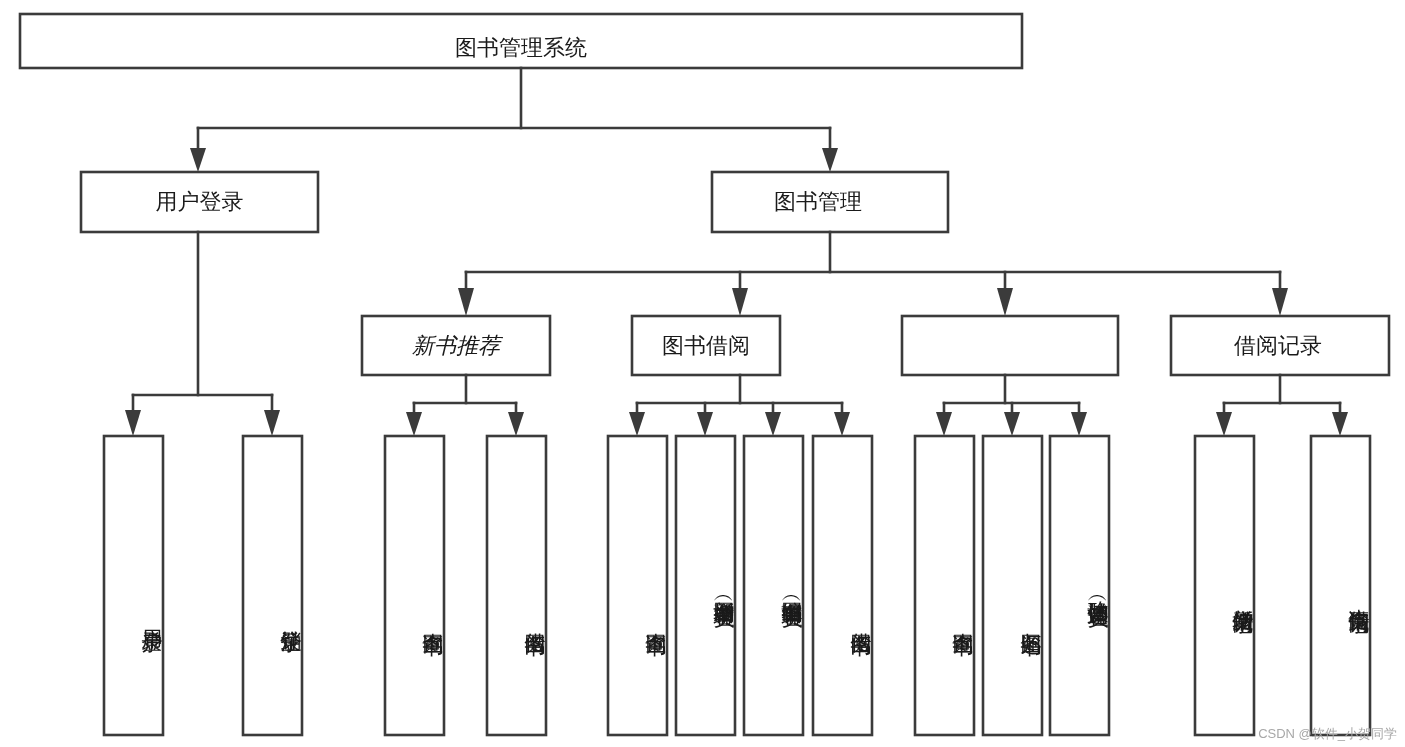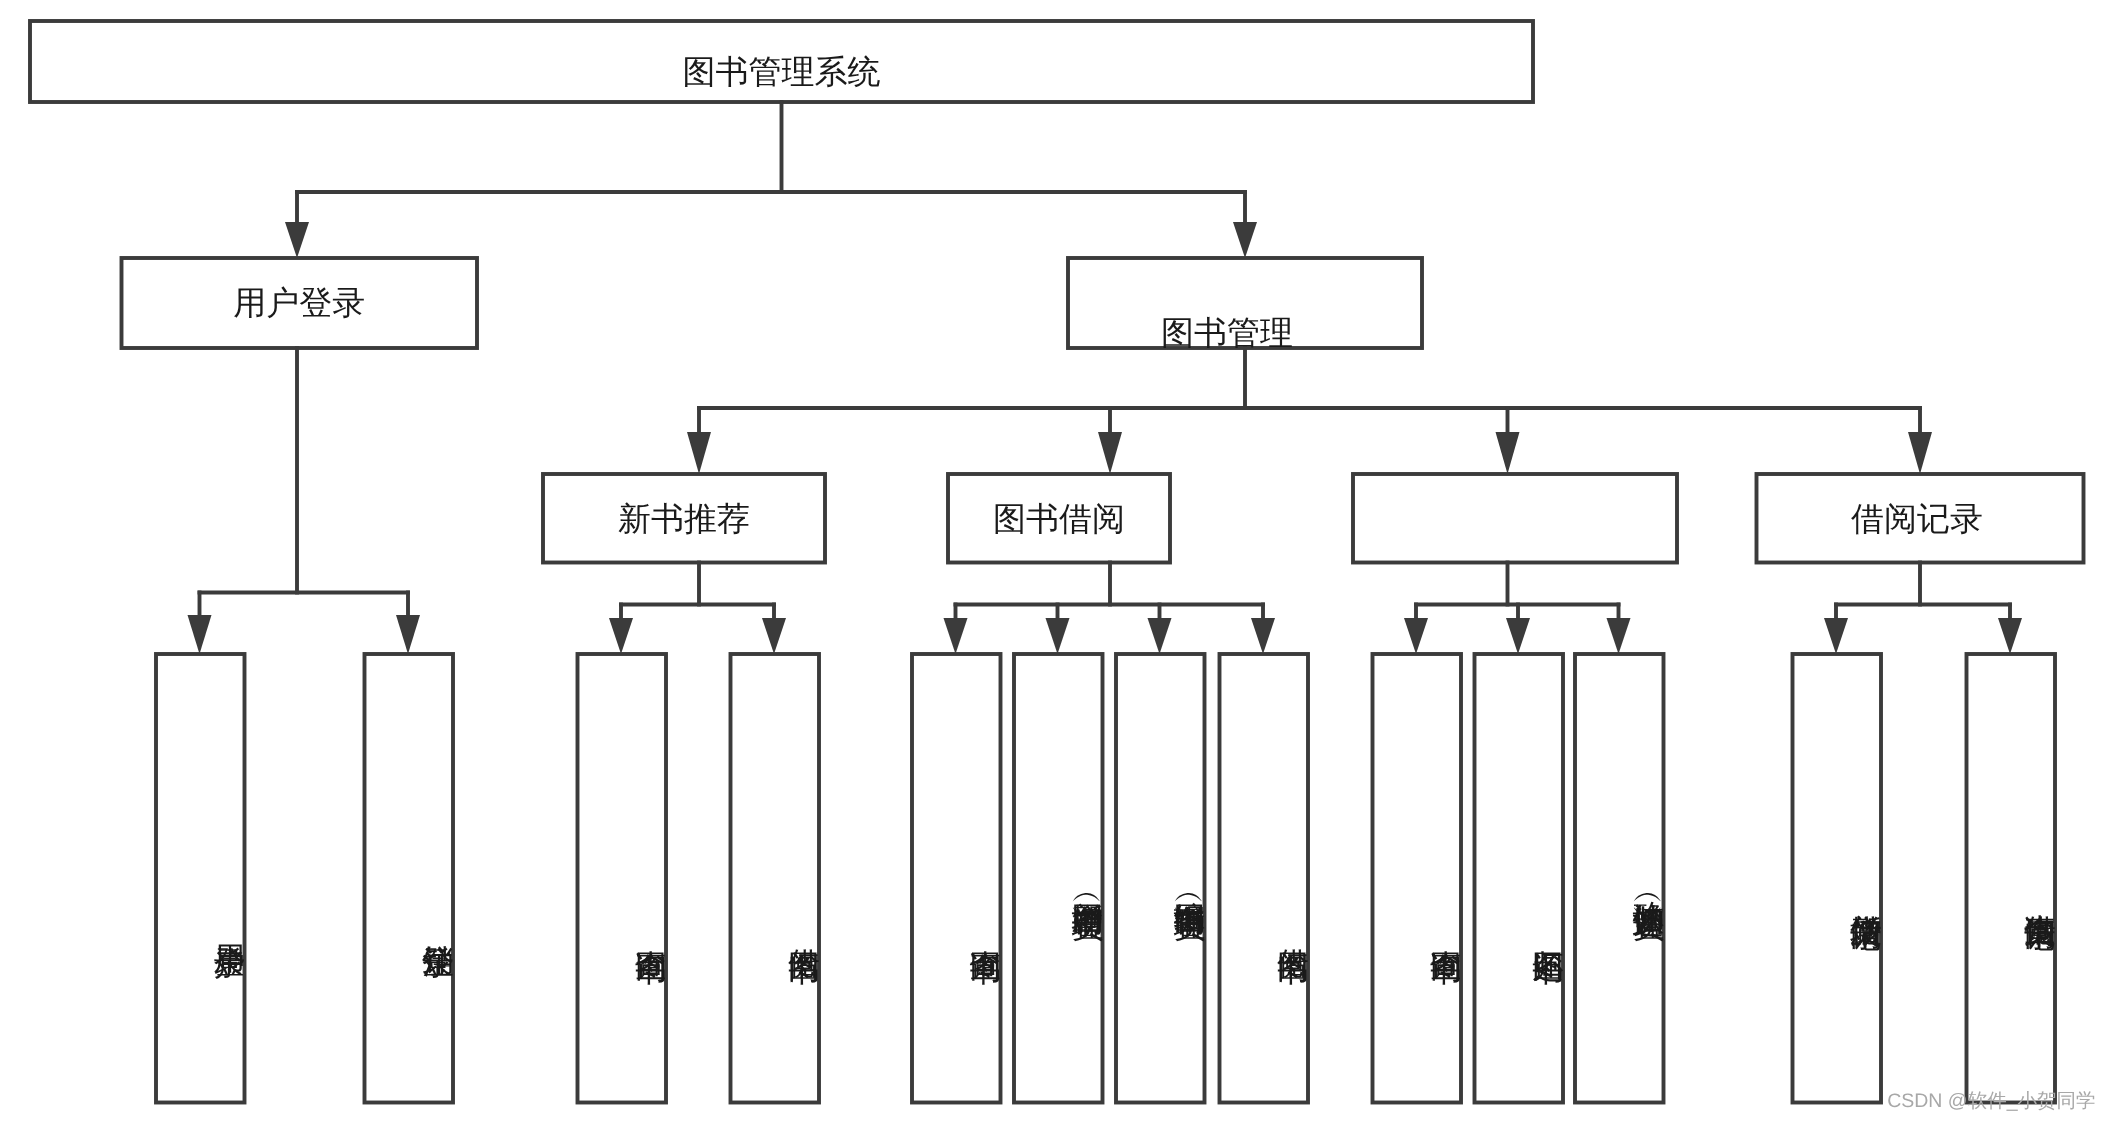--- a/index.html
+++ b/index.html
@@ -169,23 +169,23 @@
     <rect class="node-box" x="983" y="436" width="59" height="299"></rect>
     <rect class="node-box" x="1050" y="436" width="59" height="299"></rect>
 
     <rect class="node-box" x="1195" y="436" width="59" height="299"></rect>
     <rect class="node-box" x="1311" y="436" width="59" height="299"></rect>
   </svg>
 
   <div class="hnode-text" style="left:20px; top:14px; width:1002px; height:67px;">图书管理系统</div>
 
   <div class="hnode-text" style="left:81px; top:172px; width:237px; height:60px;">用户登录</div>
-  <div class="hnode-text" style="left:712px; top:172px; width:212px; height:60px;margin-top:20px;">图书管理</div>
-
-  <div class="hnode-text" style="left:362px; top:316px; width:188px; height:59px;">新书推荐</div>
+  <div class="hnode-text" style="left:712px; top:172px; width:212px; height:60px;">图书管理</div>
+
+  <div class="hnode-text" style="left:362px; top:316px; width:188px; height:59px;font-style:italic;">新书推荐</div>
   <div class="hnode-text" style="left:632px; top:316px; width:148px; height:59px;font-family:Liberation Mono, monospace;">图书借阅</div>
   <div class="hnode-text" style="left:1171px; top:316px; width:214px; height:59px;">借阅记录</div>
 
   <div class="vnode-text" style="left:104px; top:500px; width:59px; height:230px;">用户登录</div>
   <div class="vnode-text" style="left:243px; top:500px; width:59px; height:230px;">注销登录</div>
 
   <div class="vnode-text" style="left:385px; top:505px; width:59px; height:225px;">查询图书</div>
   <div class="vnode-text" style="left:487px; top:505px; width:59px; height:225px;">借阅图书</div>
 
   <div class="vnode-text" style="left:608px; top:505px; width:59px; height:225px;">查询图书</div>

